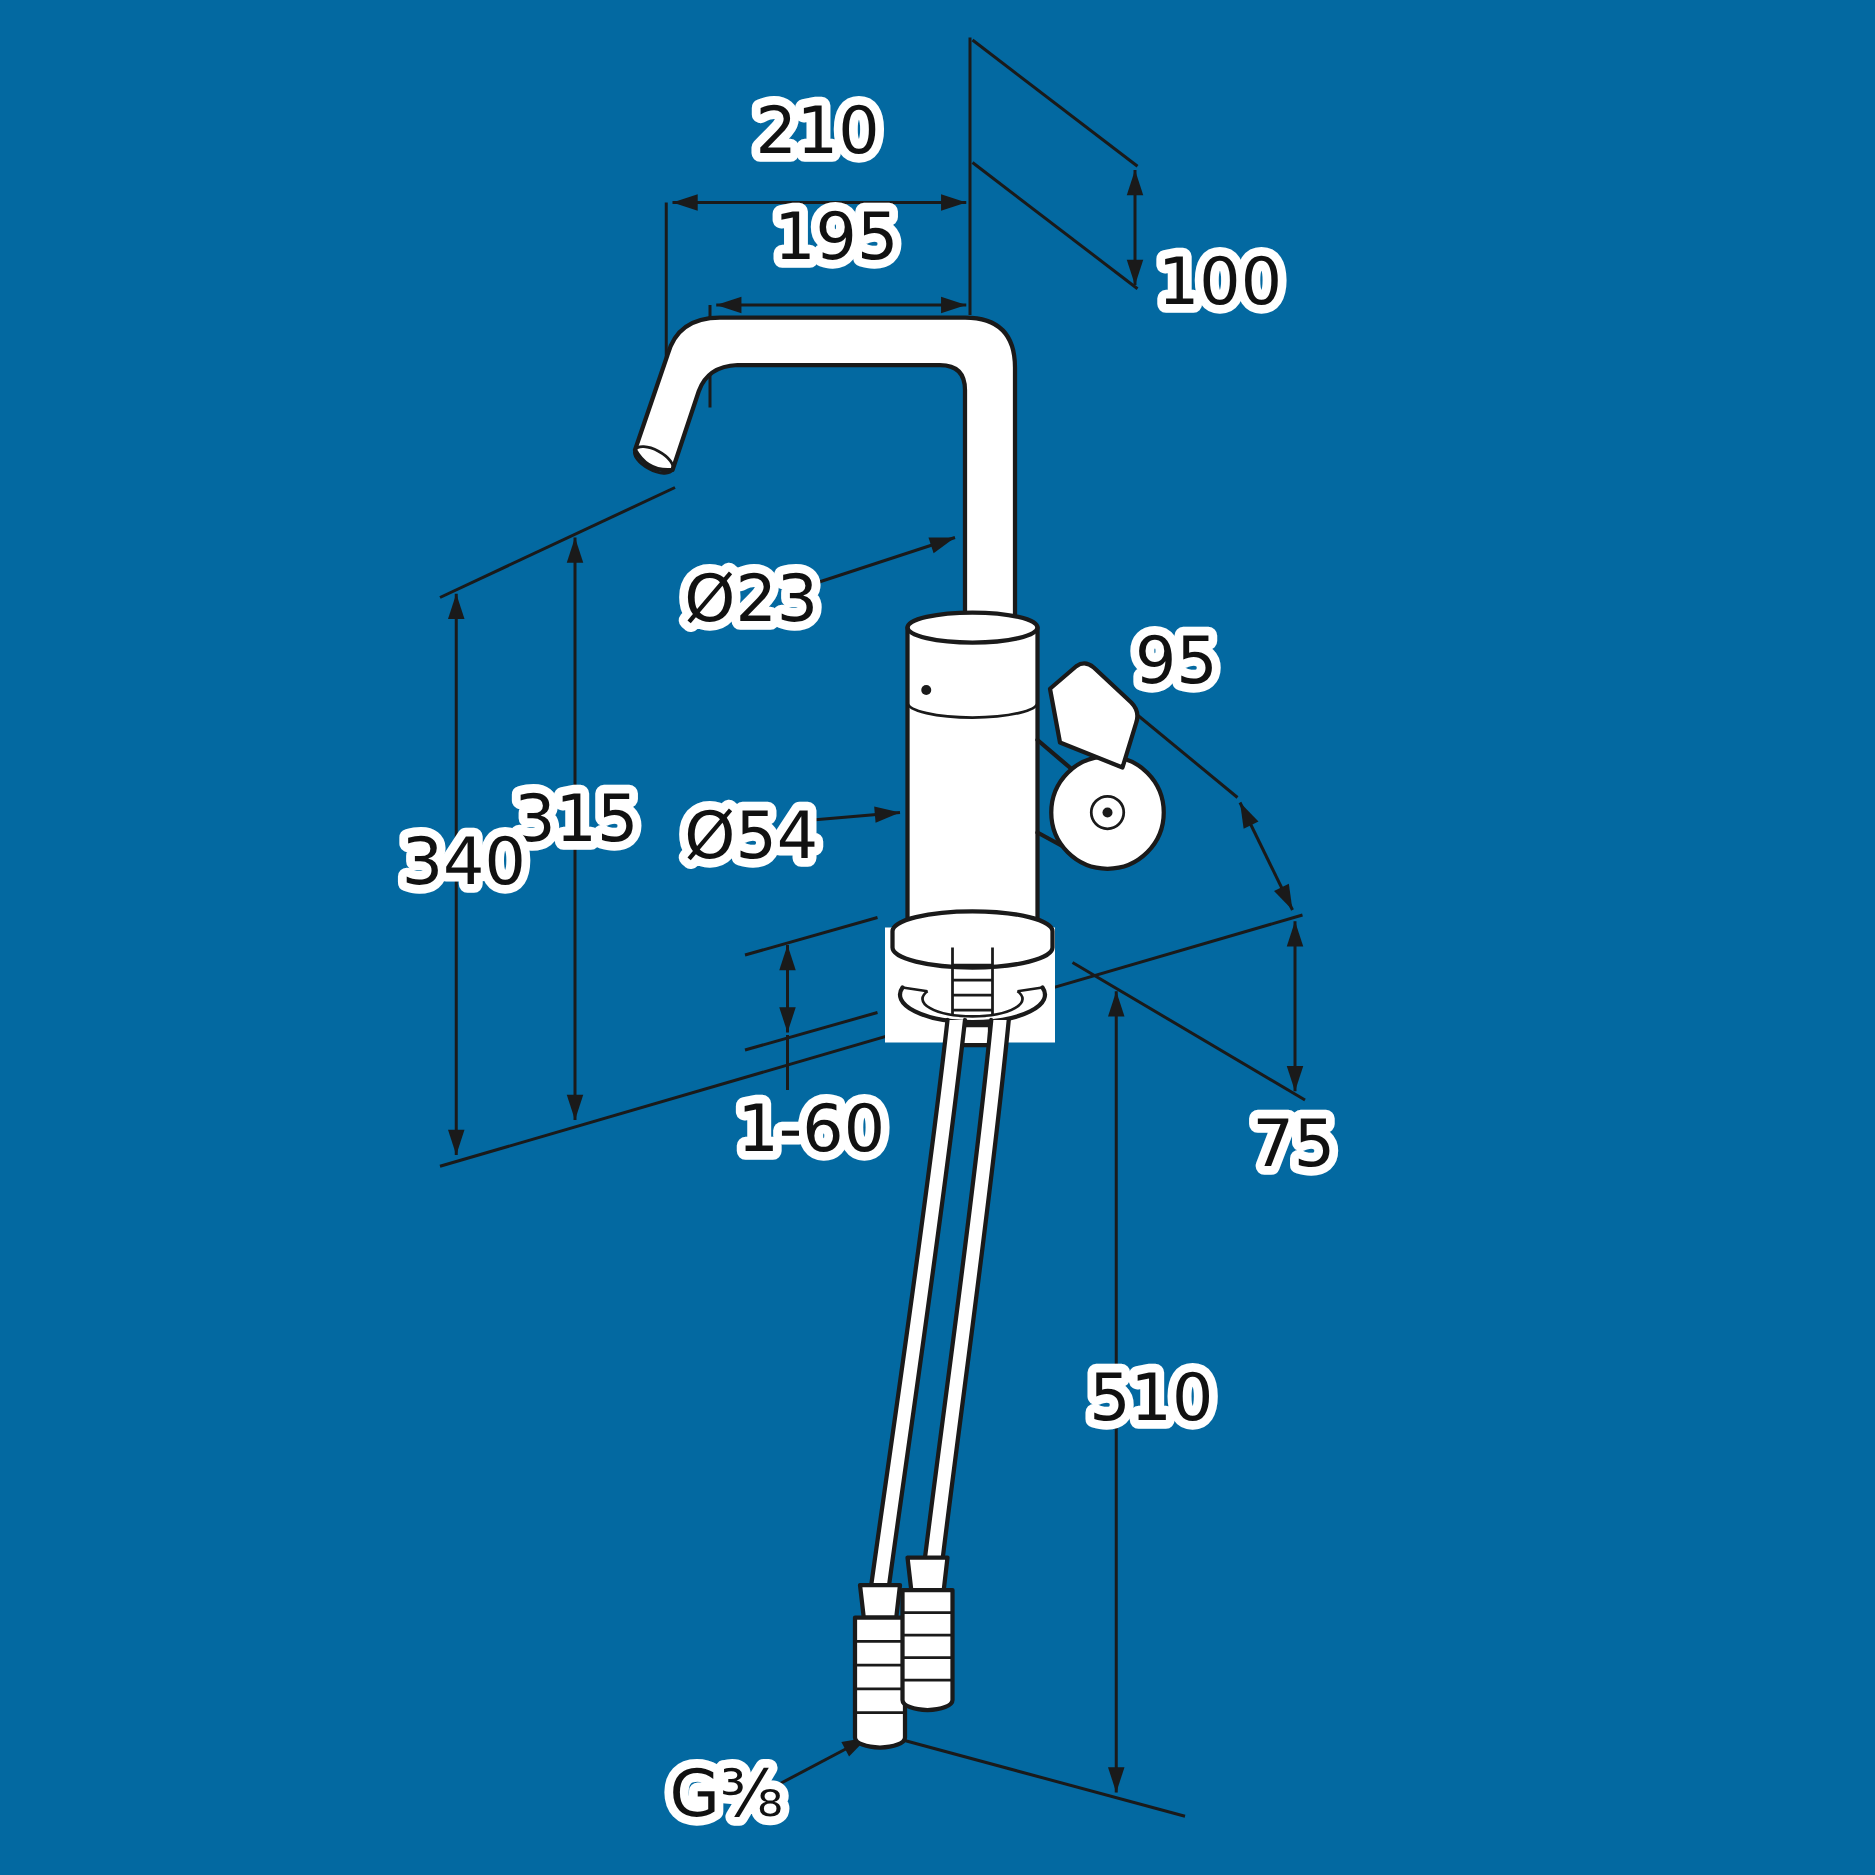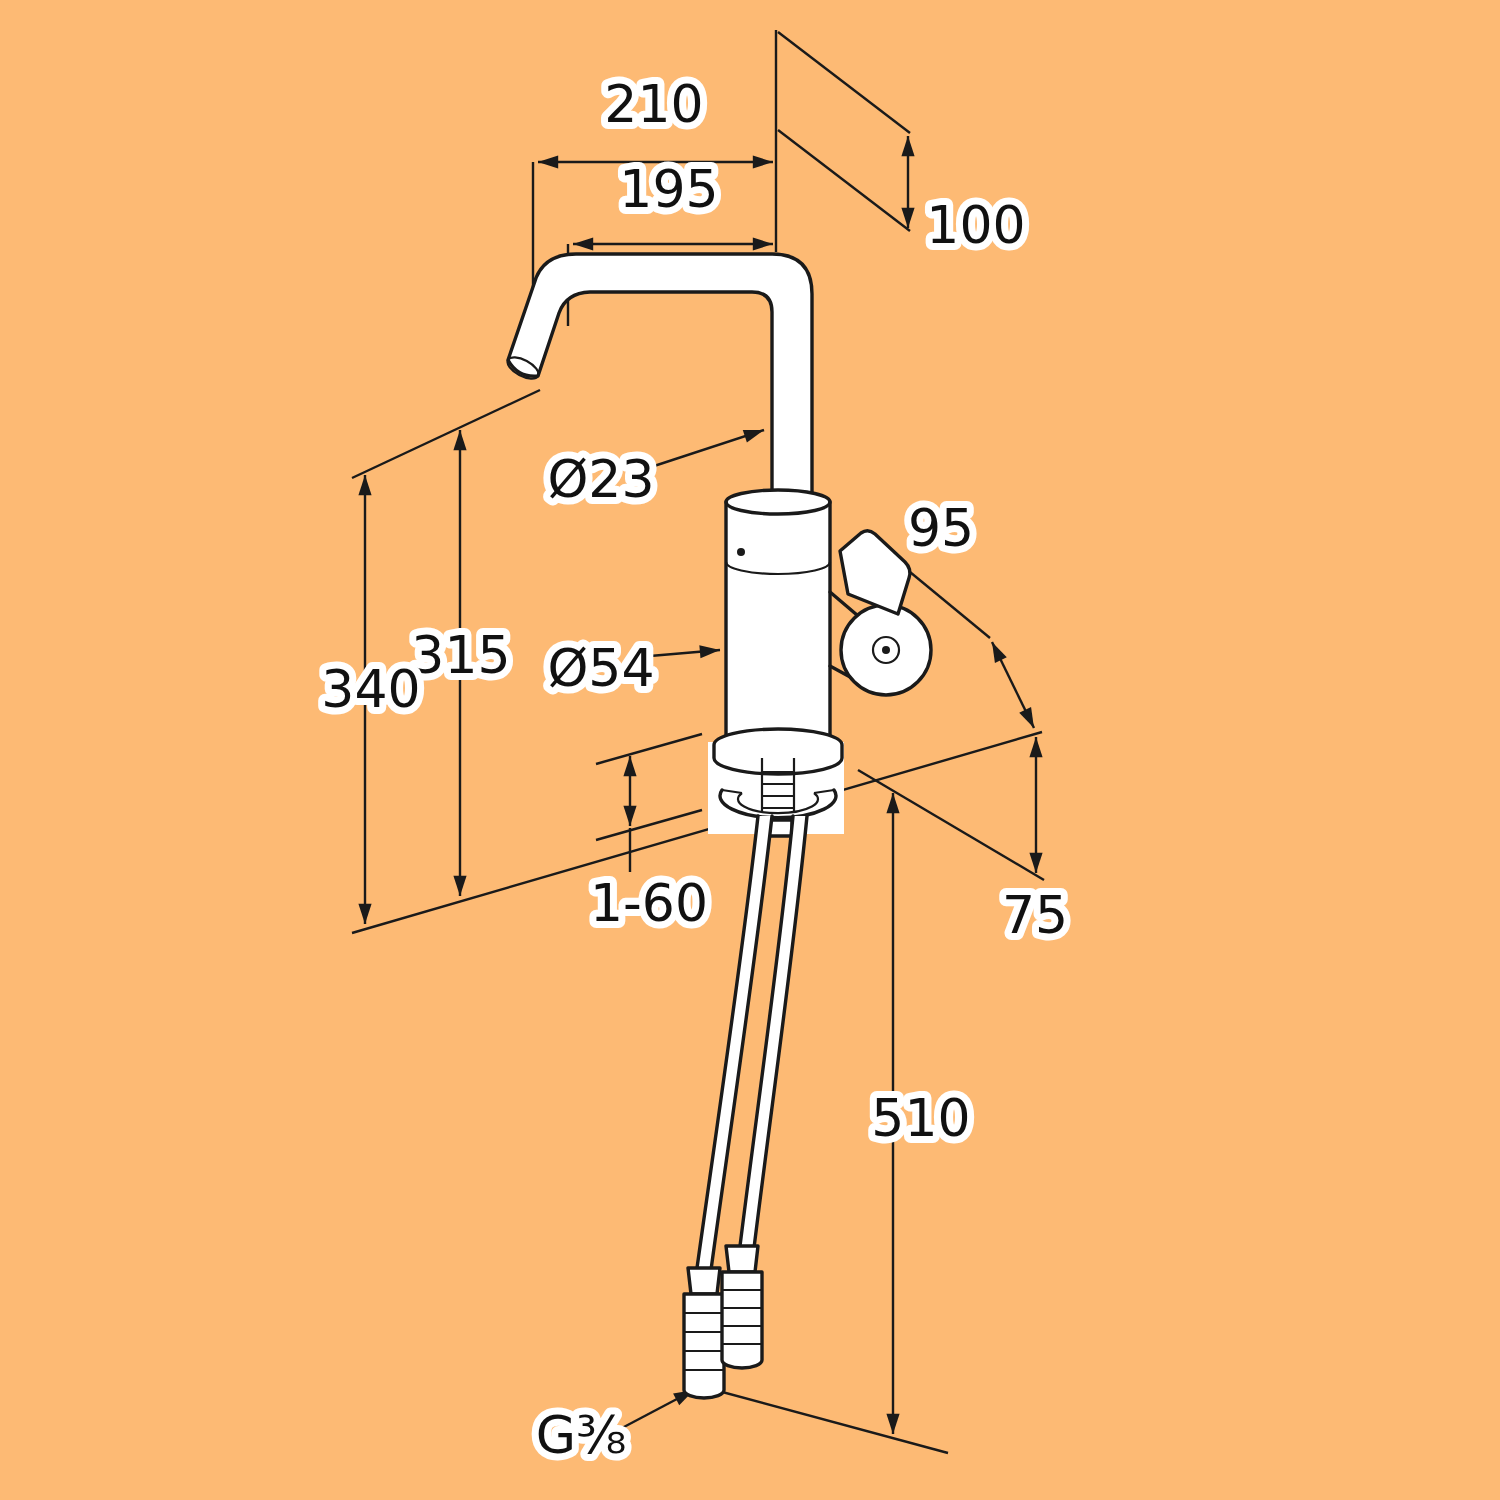--- a/index.html
+++ b/index.html
@@ -1,16 +1,16 @@
 <!DOCTYPE html>
 <html><head>
 <meta charset="utf-8">
 <style>
   html,body{margin:0;padding:0;background:#ffffff;}
-  .stage{width:1500px;height:1500px;background:#fdba74;position:relative;overflow:hidden;
+  .stage{width:1500px;height:1500px;background:#0369a1;position:relative;overflow:hidden;
          font-family:"DejaVu Sans", sans-serif;}
   svg{display:block;}
   .ol{fill:none;stroke:#1a1a1a;stroke-width:3.4;stroke-linecap:round;stroke-linejoin:round;}
   .fw{fill:#ffffff;stroke:#1a1a1a;stroke-width:3.4;stroke-linejoin:round;stroke-linecap:round;}
   .fwn{fill:#ffffff;stroke:none;}
   .dim{fill:none;stroke:#1a1a1a;stroke-width:2.4;stroke-linecap:butt;}
   .thin{fill:none;stroke:#1a1a1a;stroke-width:2.2;}
   .lbl{font-family:"DejaVu Sans", sans-serif;font-size:52px;fill:#111111;
        text-anchor:middle;paint-order:stroke;stroke:#ffffff;stroke-width:14px;stroke-linejoin:round;}
 </style>

